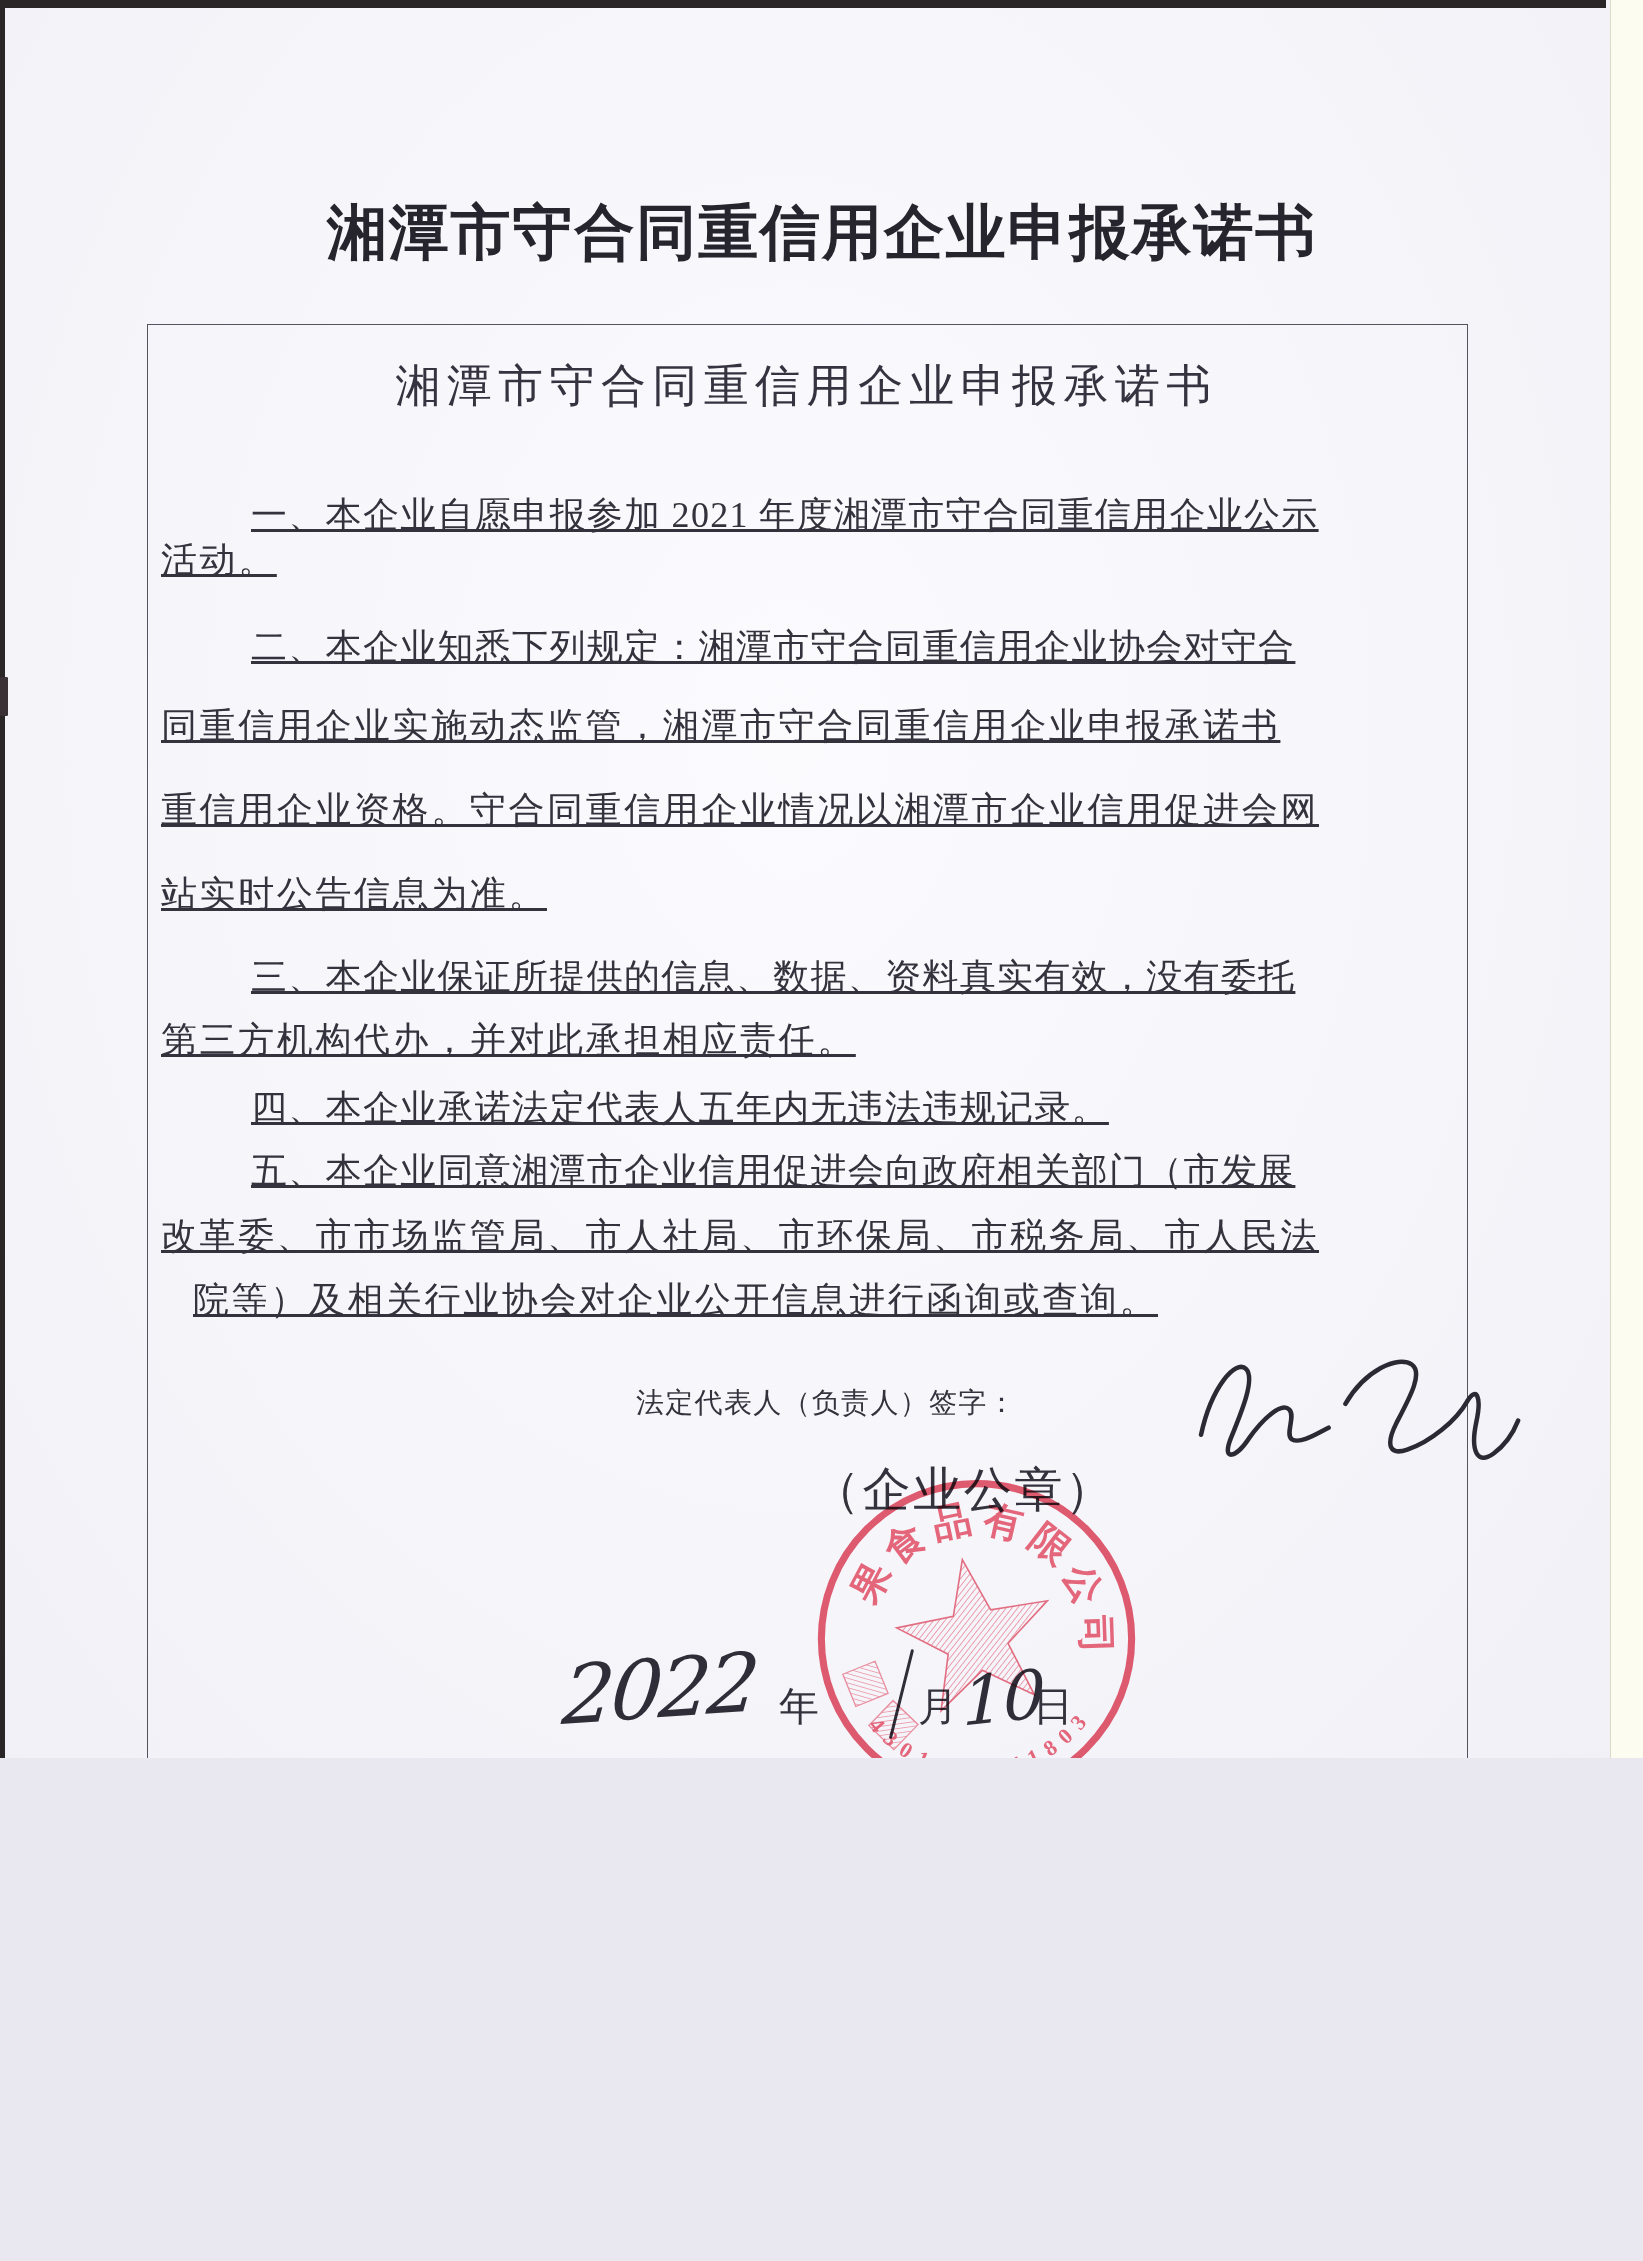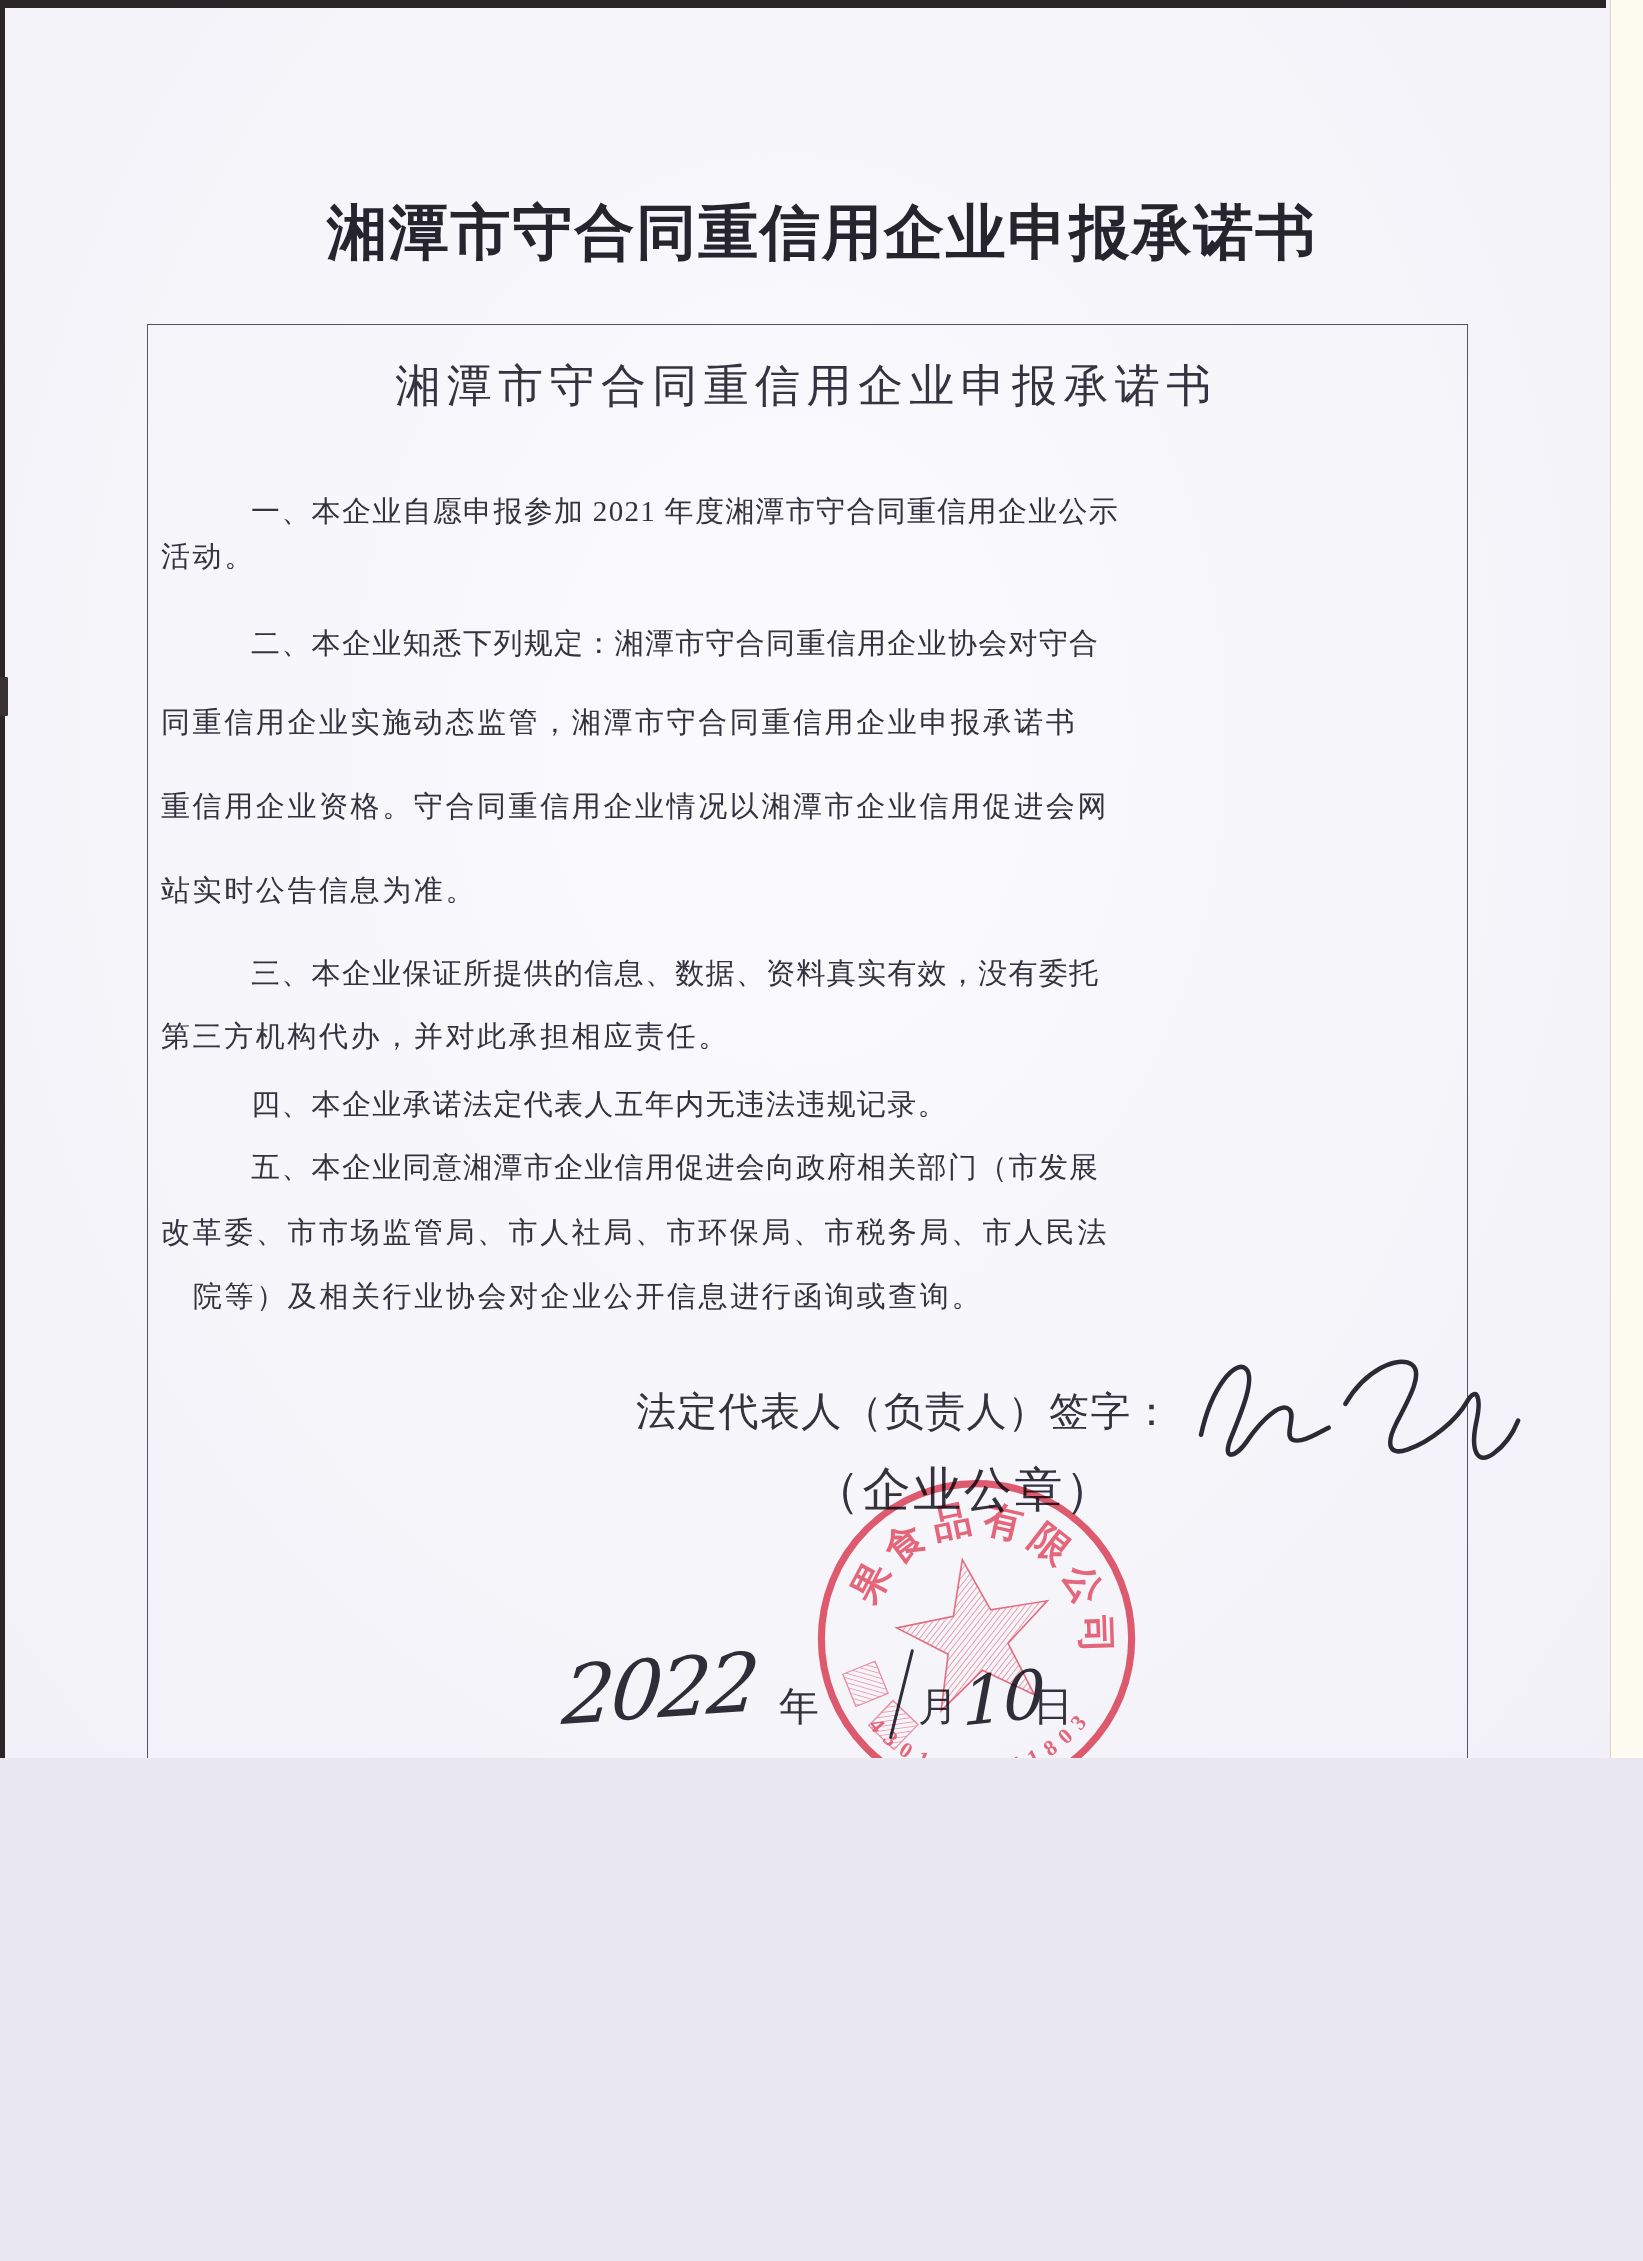--- a/index.html
+++ b/index.html
@@ -25,26 +25,26 @@
   }
   .doc-box{
     position:absolute;left:147px;top:324px;width:1319px;height:1627px;
     border:1.9px solid #56535f;background:transparent;
   }
   .inner-title{
     position:absolute;left:147px;top:356px;width:1319px;
     text-align:center;font-size:45px;letter-spacing:6.4px;color:#35333f;font-weight:500;
   }
   .body-line{
-    position:absolute;font-size:29px;line-height:1.15;letter-spacing:1.3px;
-    color:#34323c;white-space:nowrap;
+    position:absolute;font-size:36px;line-height:1.15;letter-spacing:1.3px;
+    color:#34323c;white-space:nowrap;text-decoration:underline;
   }
   .body-line.cont{letter-spacing:2.6px;}
 
-  .sig-label{position:absolute;left:636px;top:1384px;font-size:40px;letter-spacing:1.3px;color:#34323c;white-space:nowrap;}
+  .sig-label{position:absolute;left:636px;top:1384px;font-size:28px;letter-spacing:1.3px;color:#34323c;white-space:nowrap;}
   .seal-note{position:absolute;left:812px;top:1458px;font-size:48px;letter-spacing:2.6px;color:#34323c;white-space:nowrap;}
 
   .date-unit{position:absolute;font-size:40px;color:#34323c;}
   .hw{position:absolute;font-family:"DejaVu Serif",serif;font-style:italic;color:#2f2d37;}
   .hw-year{left:563px;top:1642px;font-size:81px;transform:rotate(-4deg) skewX(-9deg);letter-spacing:-3.2px;}
   .hw-day{left:962px;top:1659px;font-size:67px;transform:rotate(-6deg) skewX(-6deg);letter-spacing:-1.3px;}
   .hw-month-stroke{position:absolute;left:900px;top:1648px;width:3.2px;height:92px;background:#2f2d37;border-radius:1.9px;transform:rotate(14deg);}
 
   .stamp-wrap{position:absolute;left:813px;top:1474px;width:327px;height:327px;mix-blend-mode:multiply;opacity:.93;}
   .signature-wrap{position:absolute;left:1183px;top:1325px;width:348px;height:168px;}

